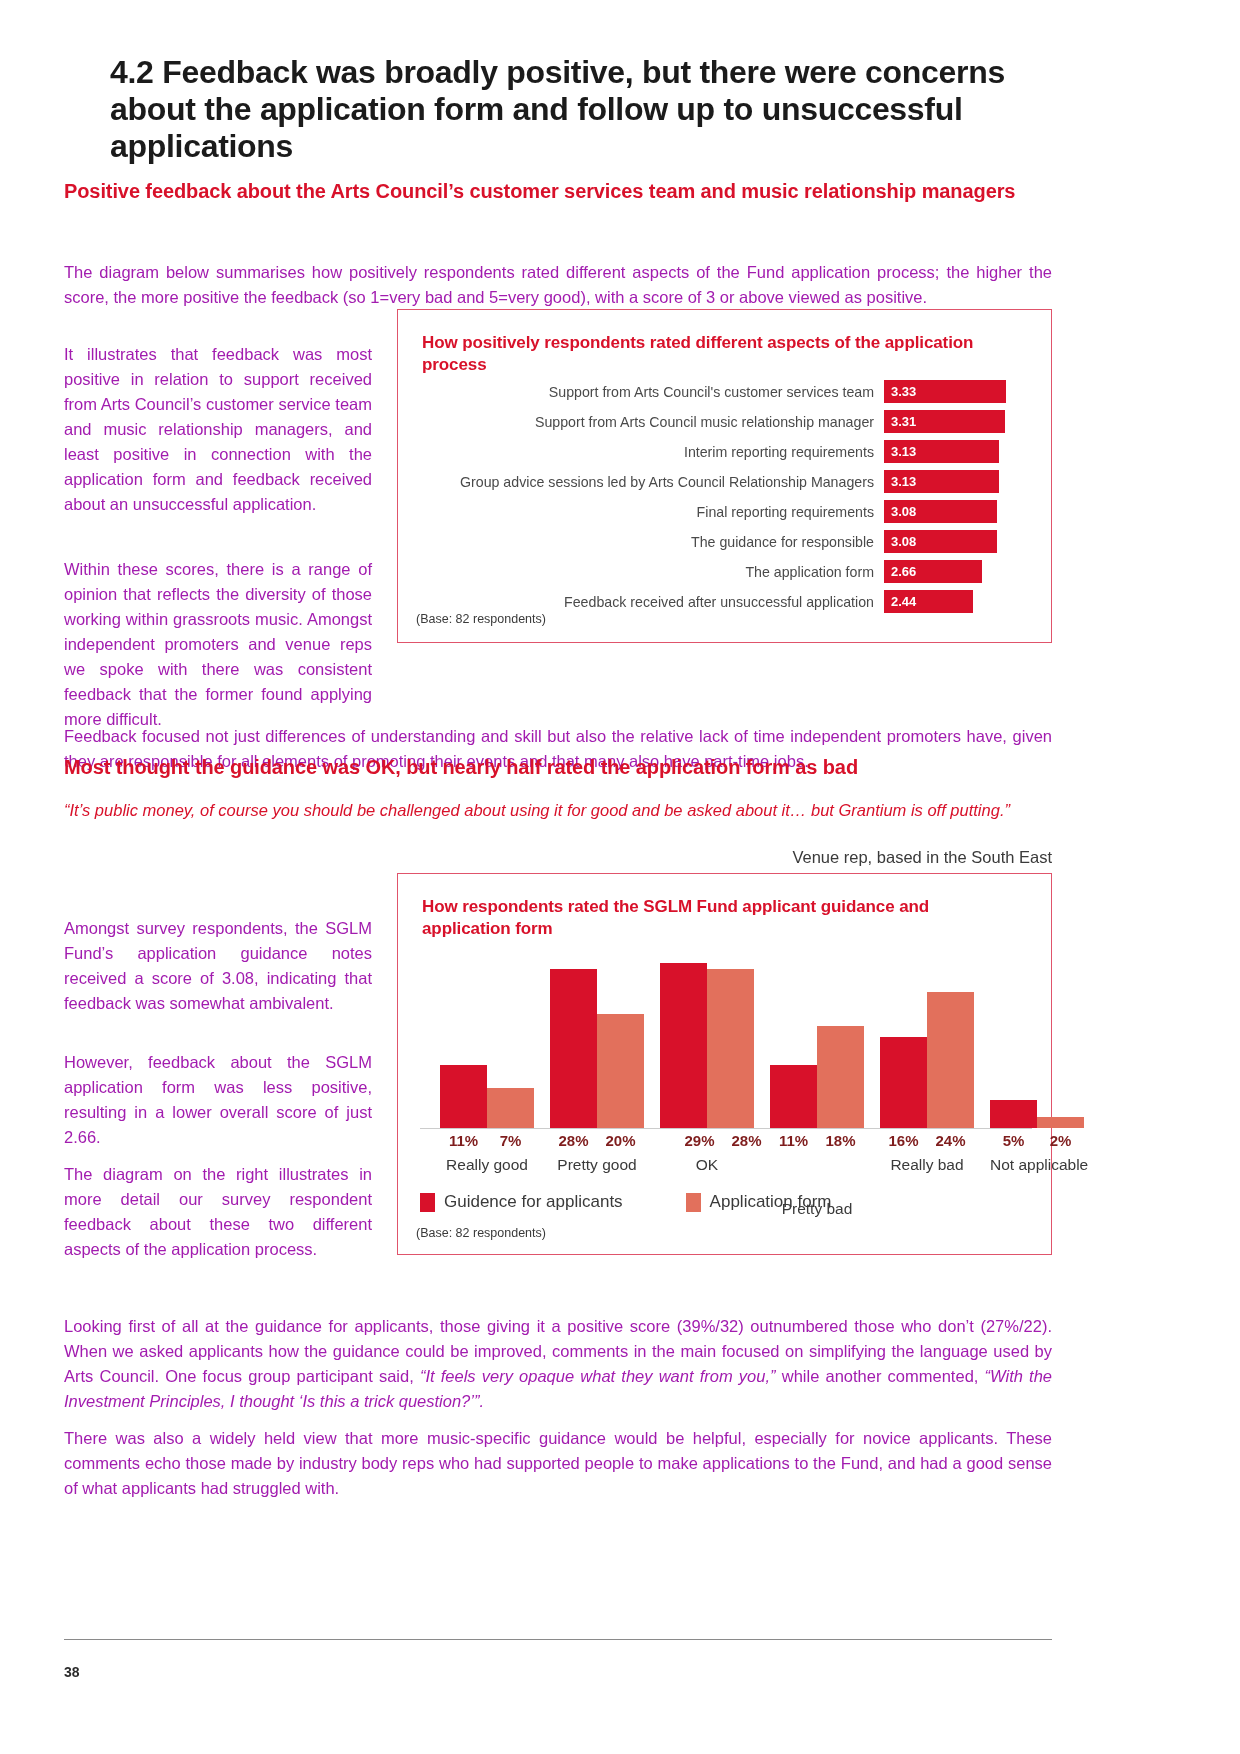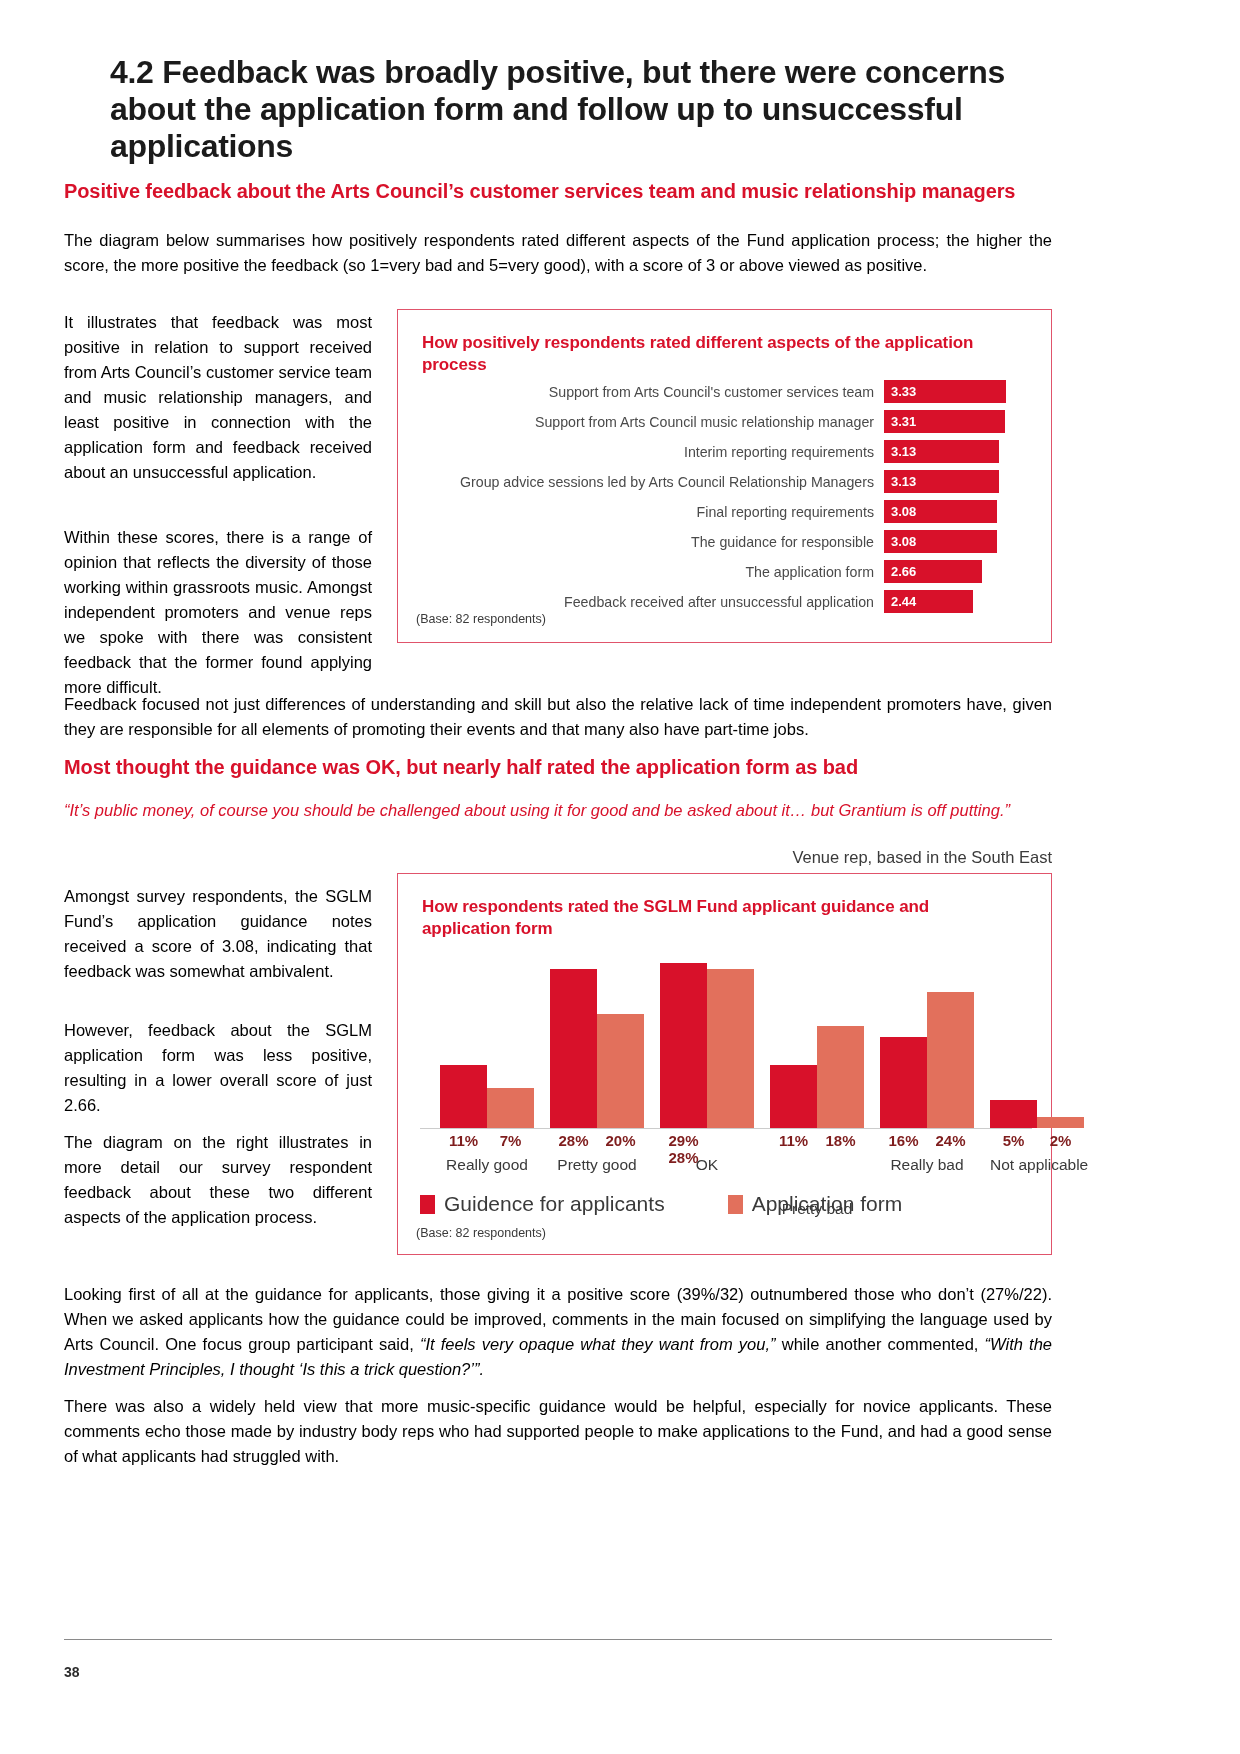--- a/index.html
+++ b/index.html
@@ -44,22 +44,23 @@
     font-size: 20px;
     font-weight: bold;
     color: #d8112a;
     letter-spacing: -0.1px;
   }
 
   
   .para {
     font-size: 16.5px;
     line-height: 1.52;
-    color: #000000;
+    color: #a21caf;
     text-align: justify;
+    margin-top: 32px;
   }
   .para.full { }
 
   #intro-para {
     position: absolute;
     left: 64px;
     top: 228px;
     width: 988px;
   }
 
@@ -268,21 +269,21 @@
   .legend {
     position: absolute;
     left: 22px;
     top: 318px;
     display: flex;
     align-items: center;
   }
   .legend-item {
     display: flex;
     align-items: center;
-    font-size: 21px;
+    font-size: 17px;
     color: #3a3a3a;
   }
   .legend-swatch {
     width: 15px;
     height: 19px;
     margin-right: 9px;
   }
   .legend-swatch.guidance { background: #d8112a; }
   .legend-swatch.form     { background: #e2705c; }
   .legend-gap { width: 63px; }
@@ -415,21 +416,21 @@
     <div id="chart2-axis"></div>
     <div class="pct-row" id="chart2-pcts">
         <div class="pct-pair" style="left: 20px;">
           <span>11%</span>
           <span>7%</span>
         </div>
         <div class="pct-pair" style="left: 130px;">
           <span>28%</span>
           <span>20%</span>
         </div>
-        <div class="pct-pair" style="left: 240px; flex-direction: column;">
+        <div class="pct-pair" style="left: 256px;">
           <span>29%</span>
           <span>28%</span>
         </div>
         <div class="pct-pair" style="left: 350px;">
           <span>11%</span>
           <span>18%</span>
         </div>
         <div class="pct-pair" style="left: 460px;">
           <span>16%</span>
           <span>24%</span>

